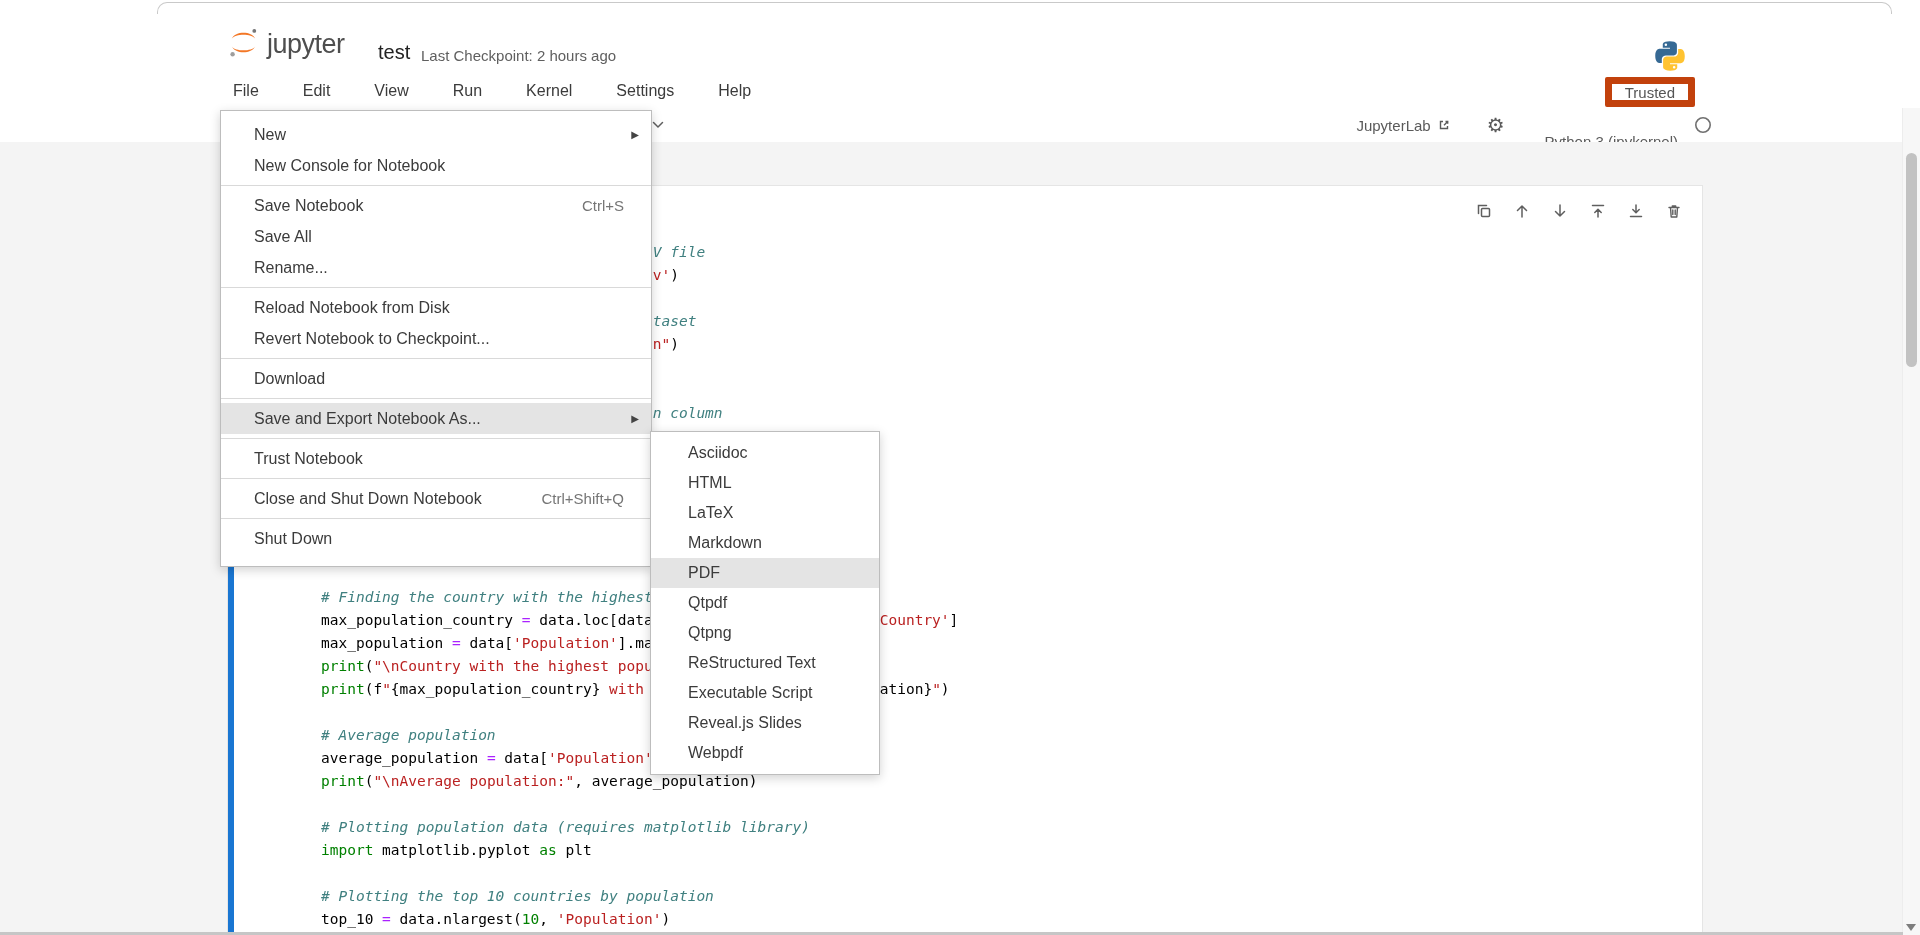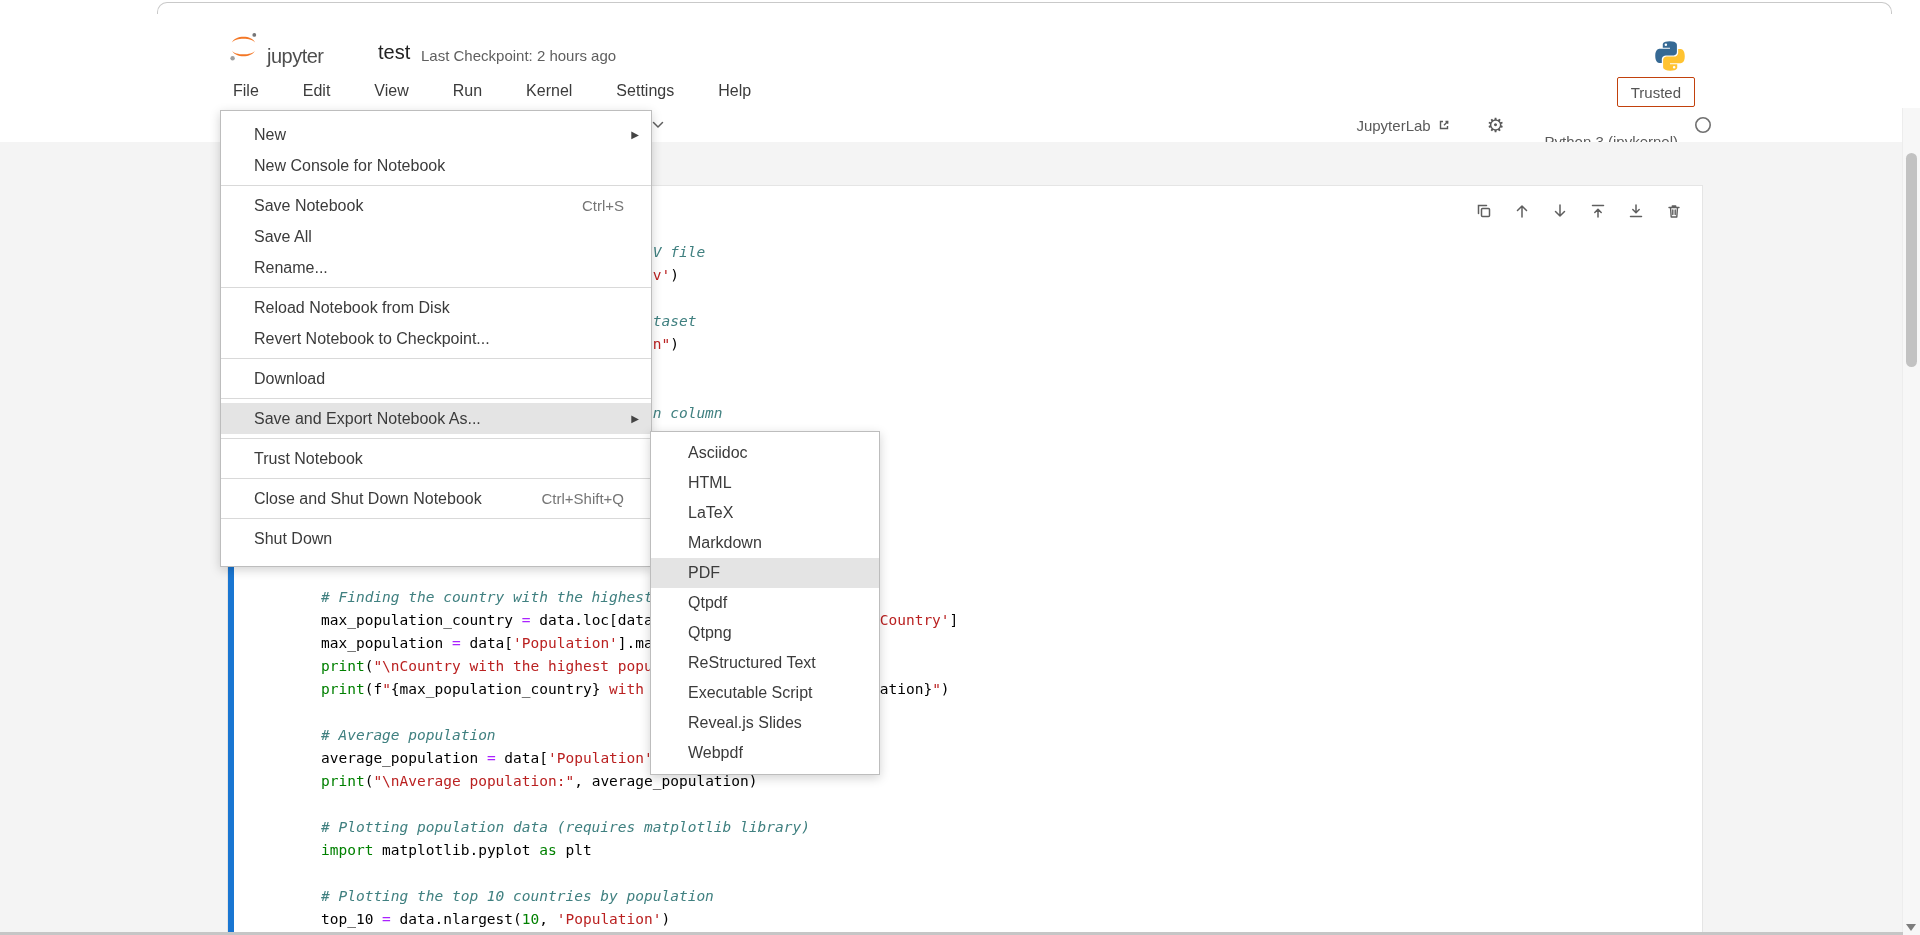--- a/index.html
+++ b/index.html
@@ -7,29 +7,29 @@
     width:1920px;height:935px;position:relative;overflow:hidden;
     background:#ffffff;font-family:"Liberation Sans",sans-serif;
     -webkit-font-smoothing:antialiased;
   }
   
   #page-top{position:absolute;left:157px;right:28px;top:2px;height:14px;
     border:1px solid #c9c9c9;border-bottom:none;border-radius:10px 10px 0 0;}
   
   #header{position:absolute;left:0;right:0;top:14px;height:59px;background:#fff;}
   #jlogo{position:absolute;left:227px;top:11px;display:flex;align-items:center;}
-  #jlogo-text{font-size:20px;color:#4e4e4e;margin-left:7px;letter-spacing:-0.5px;margin-top:20px;}
+  #jlogo-text{font-size:27px;color:#4e4e4e;margin-left:7px;letter-spacing:-0.5px;margin-top:4px;}
   #nb-title{position:absolute;left:378px;top:27px;font-size:20px;color:#222;}
   #checkpoint{position:absolute;left:421px;top:33px;font-size:15px;color:#5f5f5f;}
   #py-logo{position:absolute;left:1653px;top:25px;}
   
   #menubar{position:absolute;left:0;right:0;top:73px;height:35px;background:#fff;border-bottom:1px solid #e6e6e6;}
   #menubar-items{position:absolute;left:223px;top:0;height:100%;display:flex;align-items:center;gap:24px;}
   .mb-item{padding:0 10px;font-size:16px;color:#3b3b3b;display:flex;align-items:center;cursor:default;}
-  #trusted{position:absolute;right:225px;top:4px;height:30px;padding:0 13px;border:1px solid #c2410c;
+  #trusted{position:absolute;right:225px;top:4px;height:30px;padding:0 13px;border:7px solid #c2410c;
     border-radius:2px;background:#fff;font-size:15px;color:#555;font-family:inherit;display:flex;align-items:center;}
   
   #toolbar{position:absolute;left:0;right:0;top:108px;height:34px;background:#fff;border-bottom:1px solid #e0e0e0;}
   #tb-caret{position:absolute;left:652px;top:13px;}
   #toolbar-right{position:absolute;right:207px;top:0;height:34px;display:flex;align-items:center;}
   #jlab{display:flex;align-items:center;font-size:15px;color:#5a5a5a;margin-right:36px;cursor:pointer;}
   #jlab svg{margin-left:6px;}
   #gear{font-family:"DejaVu Sans",sans-serif;font-size:20px;color:#5a5a5a;margin-right:40px;cursor:pointer;line-height:1;}
   #kernel-name{font-size:15px;color:#5a5a5a;margin-right:15px;cursor:pointer;margin-top:33px;}
   

